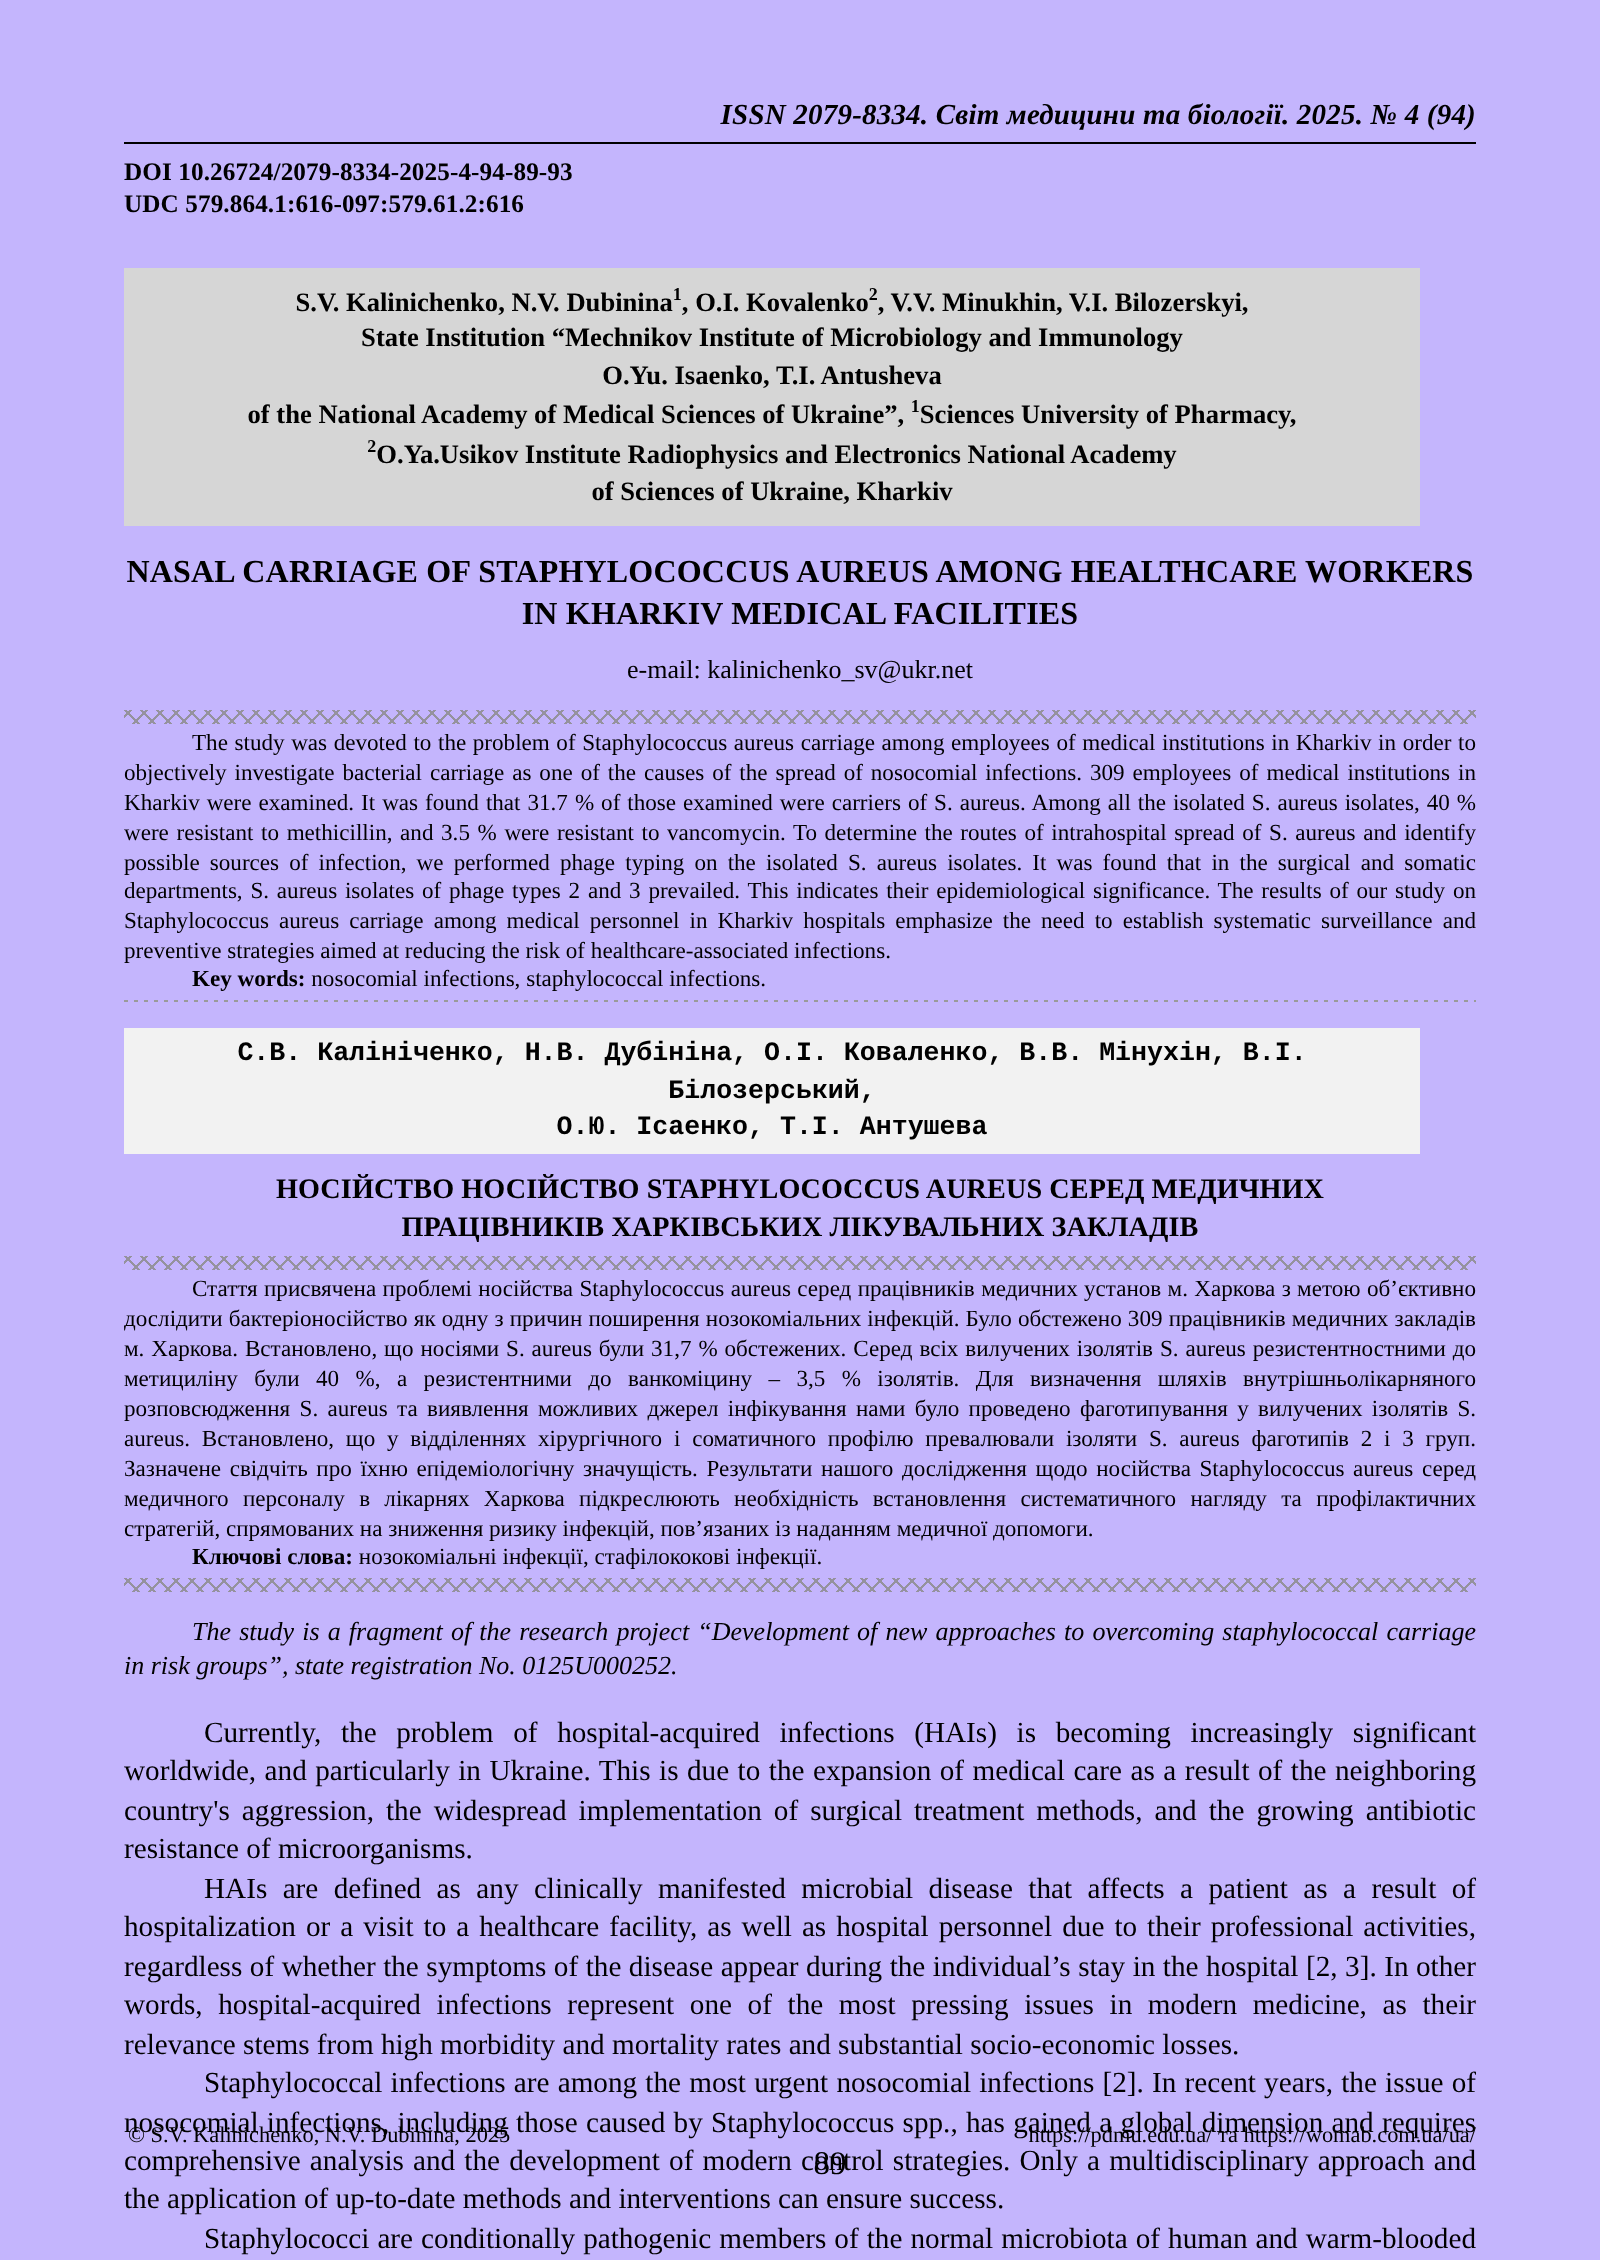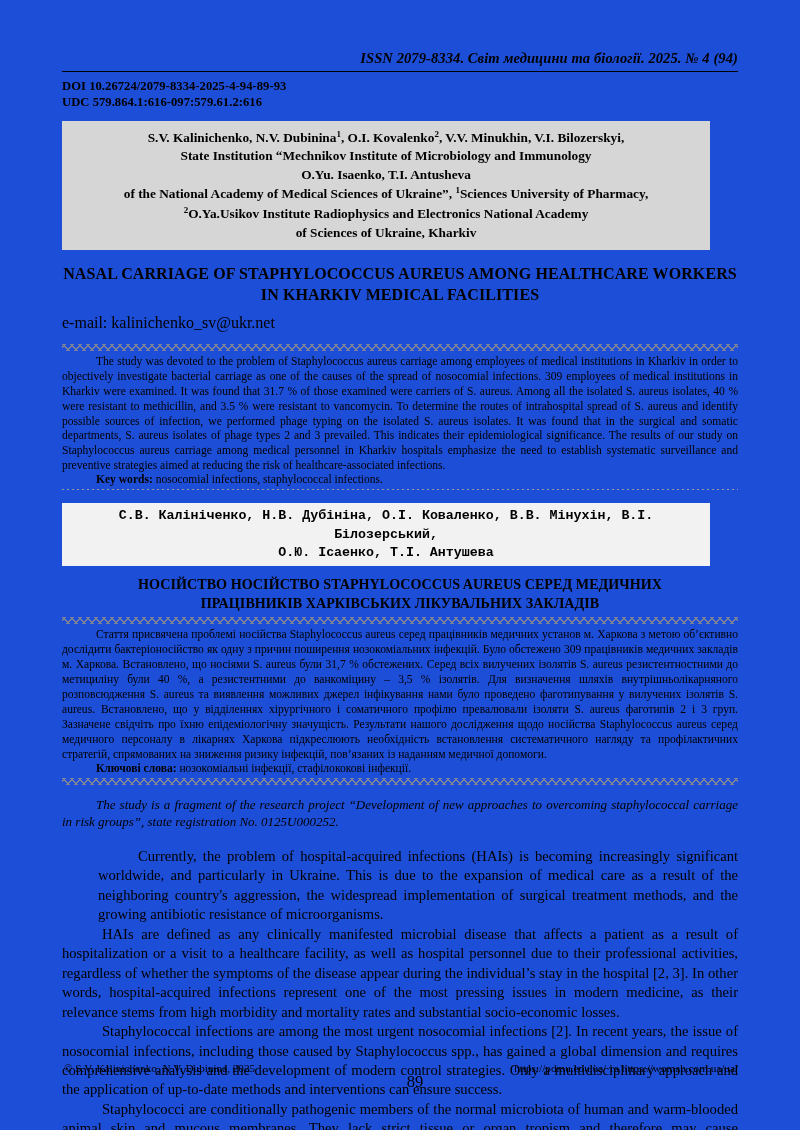--- a/index.html
+++ b/index.html
@@ -9,21 +9,21 @@
   }
   body {
     font-family: "Liberation Serif", "DejaVu Serif", serif;
     color: #000000;
   }
   .page {
     position: relative;
     width: 800px;
     height: 1130px;
     margin: 0 auto;
-    background: #1d4ed8;
+    background: #c4b5fd;
     box-sizing: border-box;
     padding: 16px;
     overflow: hidden;
   }
   .content {
     position: absolute;
     left: 62px;
     top: 0;
     width: 676px;
   }
@@ -47,21 +47,21 @@
   .ident {
     font-weight: bold;
     font-size: 12.6px;
     line-height: 1.30;
     letter-spacing: 0.05px;
   }
 
   
   .authors-box {
     background: #d6d6d6;
-    margin-top: 10px;
+    margin-top: 23px;
     padding: 7px 14px 8px 14px;
     text-align: center;
     font-weight: bold;
     font-size: 13.3px;
     line-height: 1.38;
     width: 648px;
     box-sizing: border-box;
   }
   .authors-box .ln { display: block; }
   .authors-box sup { font-size: 9px; vertical-align: super; }
@@ -71,22 +71,22 @@
     text-align: center;
     font-weight: bold;
     font-size: 16px;
     line-height: 1.32;
     margin-top: 13px;
     letter-spacing: 0.1px;
   }
   .title-en .ln { display: block; }
 
   .email {
-    text-align: left;
-    font-size: 16px;
+    text-align: center;
+    font-size: 13px;
     margin-top: 9px;
     margin-bottom: 12px;
   }
 
   
   .zigzag {
     height: 7px;
     margin: 4px 0 2px 0;
     background-repeat: repeat-x;
     background-size: 8px 7px;
@@ -165,21 +165,21 @@
   
   .body-text {
     font-size: 14.6px;
     line-height: 1.335;
     text-align: justify;
     text-indent: 40px;
     margin-top: 0;
     margin-bottom: 0;
     hyphens: none;
   }
-  .body-start { margin-top: 16px; margin-left: 36px; }
+  .body-start { margin-top: 16px; }
 
   
   .footer {
     position: absolute;
     left: 62px;
     top: 1062px;
     width: 676px;
     font-size: 11.2px;
   }
   .footer .left  { position: absolute; left: 2px;  top: 0; }

